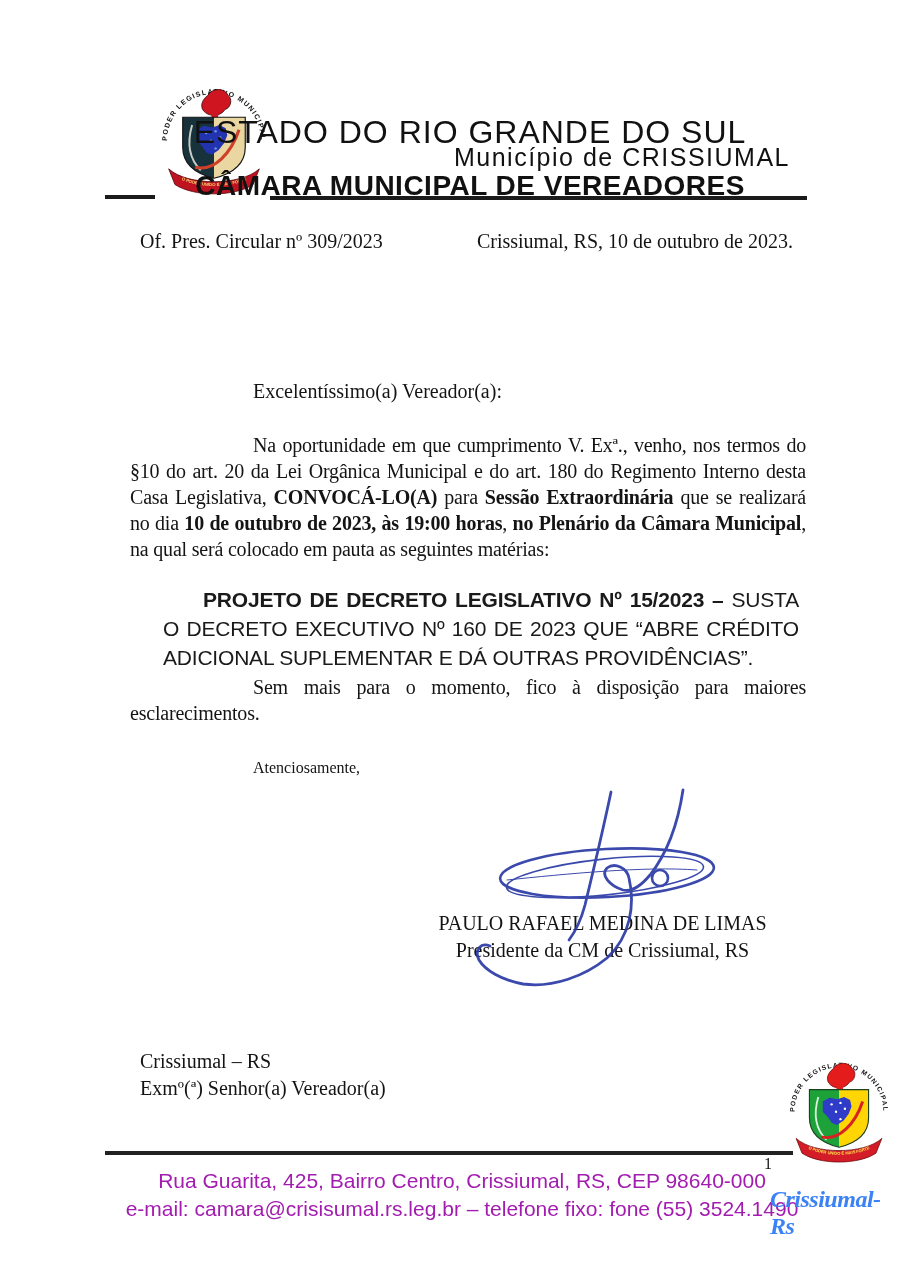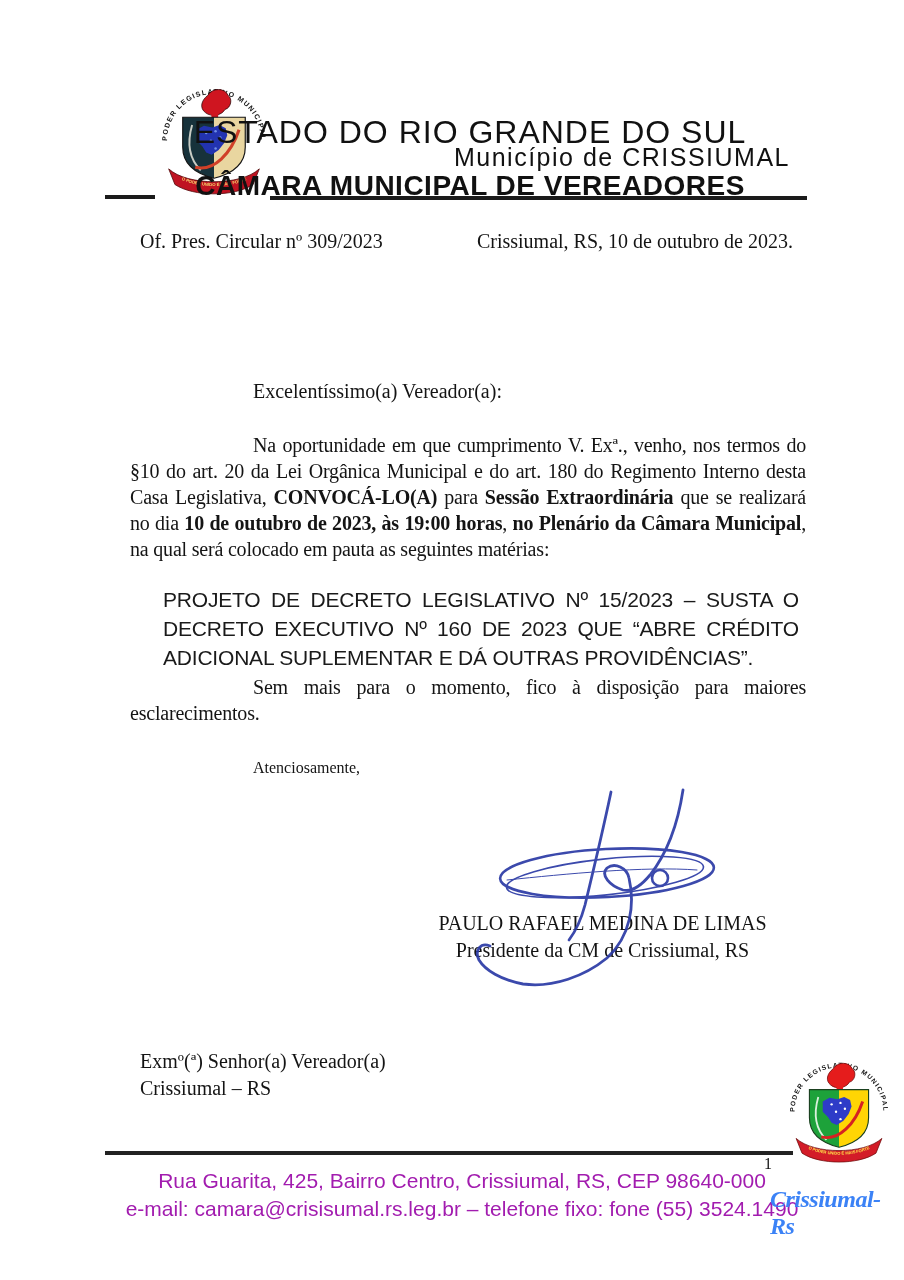--- a/index.html
+++ b/index.html
@@ -87,21 +87,21 @@
 
   <div class="abs ref-row">
     <span>Of. Pres. Circular nº 309/2023</span>
     <span>Crissiumal, RS, 10 de outubro de 2023.</span>
   </div>
 
   <div class="abs salutation">Excelentíssimo(a) Vereador(a):</div>
 
   <p class="abs para p1"><span>Na oportunidade em que cumprimento V. Exª., venho, nos termos do §10 do art. 20 da Lei Orgânica Municipal e do art. 180 do Regimento Interno desta Casa Legislativa, </span><span style="font-weight: bold;">CONVOCÁ-LO(A)</span><span> para </span><span style="font-weight: bold;">Sessão Extraordinária</span><span> que se realizará no dia </span><span style="font-weight: bold;">10 de outubro de 2023, às 19:00 horas</span><span>, </span><span style="font-weight: bold;">no Plenário da Câmara Municipal</span><span>, na qual será colocado em pauta as seguintes matérias:</span></p>
 
-  <p class="abs para agenda"><span style="font-weight: normal;">PROJETO DE DECRETO LEGISLATIVO Nº 15/2023 – </span><span>SUSTA O DECRETO EXECUTIVO Nº 160 DE 2023 QUE “ABRE CRÉDITO ADICIONAL SUPLEMENTAR E DÁ OUTRAS PROVIDÊNCIAS”.</span></p>
+  <p class="abs para agenda"><span style="font-weight: bold; margin-left: 40px;">PROJETO DE DECRETO LEGISLATIVO Nº 15/2023 – </span><span>SUSTA O DECRETO EXECUTIVO Nº 160 DE 2023 QUE “ABRE CRÉDITO ADICIONAL SUPLEMENTAR E DÁ OUTRAS PROVIDÊNCIAS”.</span></p>
 
   <p class="abs para closing">Sem mais para o momento, fico à disposição para maiores esclarecimentos.</p>
 
   <div class="abs valediction">Atenciosamente,</div>
 
   <svg class="abs sig-svg" width="300" height="215" viewBox="0 0 300 215">
     <g fill="none" stroke-linecap="round" stroke-width="2.4" opacity="0.92" stroke="#2b3aa5">
       <ellipse cx="172" cy="93" rx="107" ry="24" transform="rotate(-3 172 93)" stroke-width="2.6"></ellipse>
       <ellipse cx="170" cy="97" rx="99" ry="18" transform="rotate(-6 170 97)" stroke-width="1.6"></ellipse>
       <path d="M72,100 C130,94 210,86 262,90" stroke-width="1"></path>
@@ -113,22 +113,22 @@
                C66,200 50,190 44,180 C39,170 46,162 55,166" stroke-width="2.8"></path>
     </g>
   </svg>
 
   <div class="abs signer">
     <div>PAULO RAFAEL MEDINA DE LIMAS</div>
     <div>Presidente da CM de Crissiumal, RS</div>
   </div>
 
   <div class="abs addressee">
+    <div>Crissiumal – RS</div>
     <div>Exmº(ª) Senhor(a) Vereador(a)</div>
-    <div>Crissiumal – RS</div>
   </div>
 
   <div class="abs footer-rule"></div>
   <div class="abs page-number">1</div>
   <div class="abs footer-text">
     <div>Rua Guarita, 425, Bairro Centro, Crissiumal, RS, CEP 98640-000</div>
     <div>e-mail: camara@crisisumal.rs.leg.br – telefone fixo: fone (55) 3524.1490</div>
   </div>
 
   <svg class="abs logo-bottom" width="110" height="105" viewBox="0 0 148 142">

